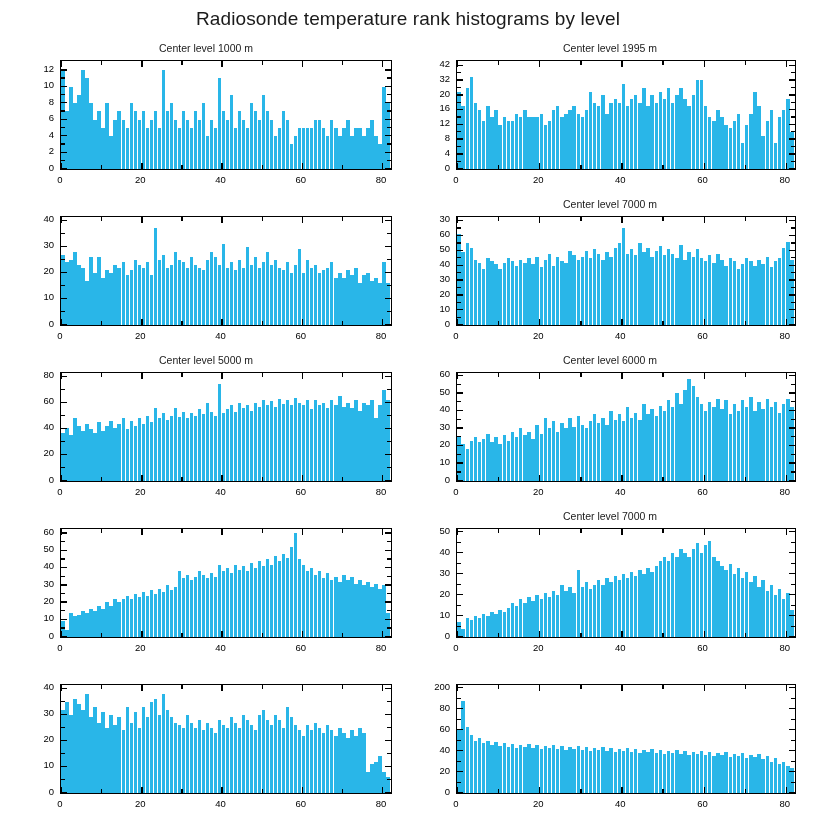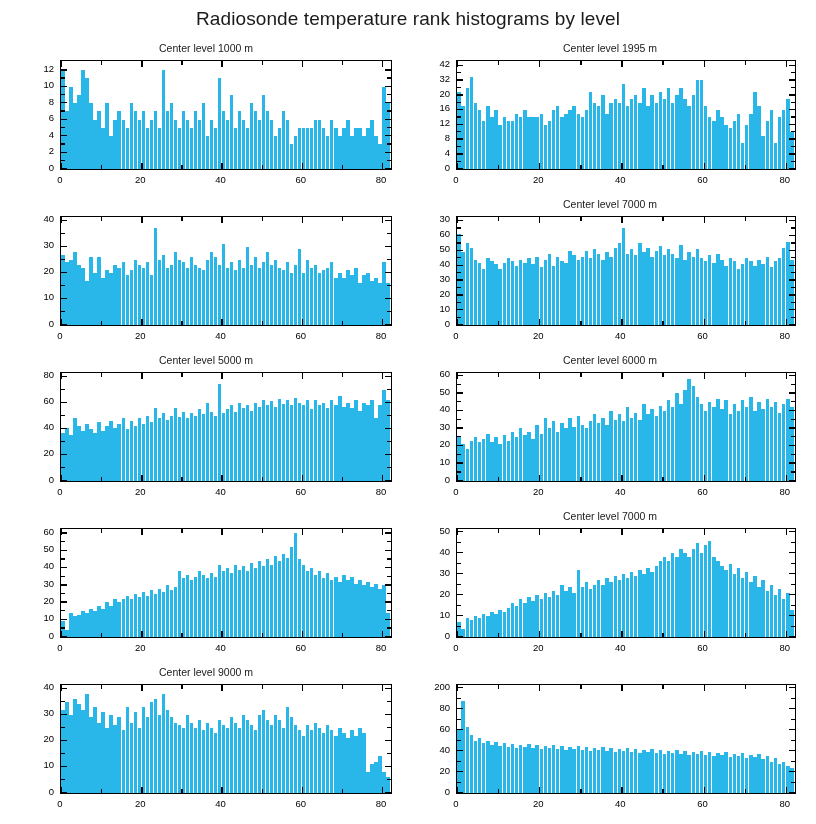--- a/index.html
+++ b/index.html
@@ -1249,21 +1249,20 @@
           <div class="tick xtick-minor" style="left: 41.1px; top: 0px;"></div>
           <div class="tick xtick-minor" style="left: 123.29px; bottom: 0px;"></div>
           <div class="tick xtick-minor" style="left: 123.29px; top: 0px;"></div>
           <div class="tick xtick-minor" style="left: 205.49px; bottom: 0px;"></div>
           <div class="tick xtick-minor" style="left: 205.49px; top: 0px;"></div>
           <div class="tick xtick-minor" style="left: 287.68px; bottom: 0px;"></div>
           <div class="tick xtick-minor" style="left: 287.68px; top: 0px;"></div>
         </div>
       </div>
       <div class="panel" style="left: 8px; top: 626px; width: 396px; height: 154px;">
-        <div class="panel-title">Center level 9000 m</div>
         <div class="ytick-label" style="width: 46px; left: 0px; top: 120.5px;">0</div>
         <div class="ytick-label" style="width: 46px; left: 0px; top: 94.4px;">10</div>
         <div class="ytick-label" style="width: 46px; left: 0px; top: 68.3px;">20</div>
         <div class="ytick-label" style="width: 46px; left: 0px; top: 42.21px;">30</div>
         <div class="ytick-label" style="width: 46px; left: 0px; top: 16.11px;">40</div>
         <div class="xtick-label" style="left: 38px; top: 132px; width: 28px;">0</div>
         <div class="xtick-label" style="left: 118.24px; top: 132px; width: 28px;">20</div>
         <div class="xtick-label" style="left: 198.49px; top: 132px; width: 28px;">40</div>
         <div class="xtick-label" style="left: 278.73px; top: 132px; width: 28px;">60</div>
         <div class="xtick-label" style="left: 358.98px; top: 132px; width: 28px;">80</div>

